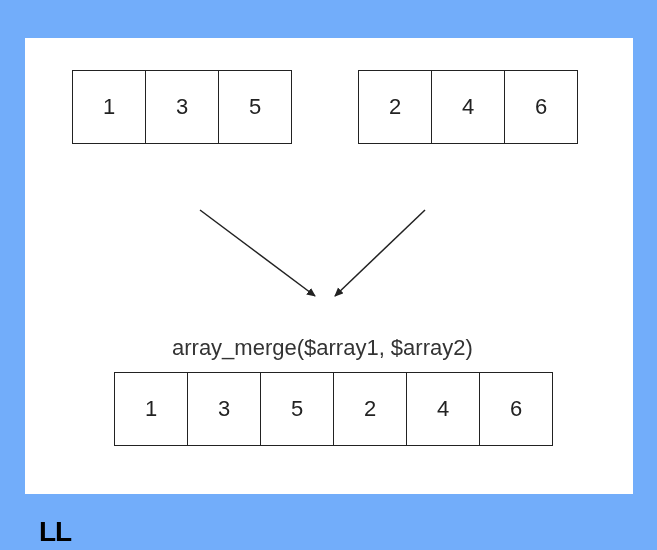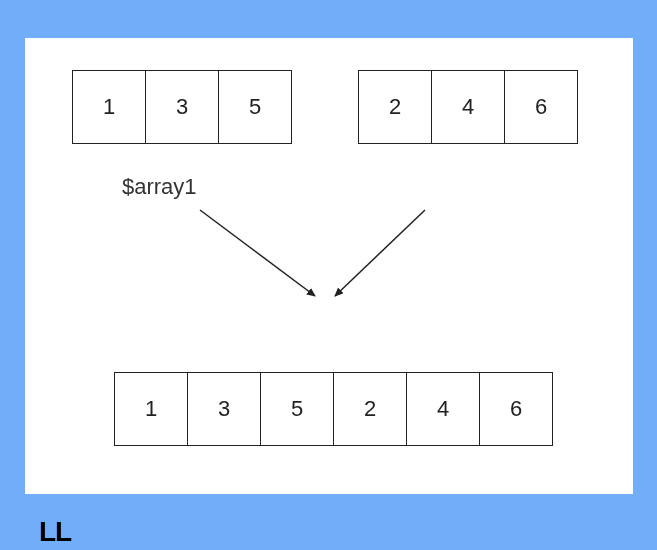--- a/index.html
+++ b/index.html
@@ -60,38 +60,38 @@
 </head>
 <body>
 
 <div class="panel">
 
   <div class="array" style="left:47px; top:32px;">
     <div class="cell">1</div>
     <div class="cell">3</div>
     <div class="cell">5</div>
   </div>
-  <div class="label" style="left:97px; top:136px;">$array1</div>
 
   <div class="array" style="left:333px; top:32px;">
     <div class="cell">2</div>
     <div class="cell">4</div>
     <div class="cell">6</div>
   </div>
 
   <svg class="arrows" width="608" height="456">
     <defs>
       <marker id="ah" markerWidth="10" markerHeight="10" refX="8" refY="4" orient="auto" markerUnits="userSpaceOnUse">
         <path d="M0,0 L9,4 L0,8 Z" fill="#222"></path>
       </marker>
     </defs>
     <line x1="175" y1="172" x2="290" y2="258" stroke="#222" stroke-width="1.5" marker-end="url(#ah)"></line>
     <line x1="400" y1="172" x2="310" y2="258" stroke="#222" stroke-width="1.5" marker-end="url(#ah)"></line>
   </svg>
 
+  <div class="label" style="left:147px; top:297px;">array_merge($array1, $array2)</div>
 
   <div class="array" style="left:89px; top:334px;">
     <div class="cell">1</div>
     <div class="cell">3</div>
     <div class="cell">5</div>
     <div class="cell">2</div>
     <div class="cell">4</div>
     <div class="cell">6</div>
   </div>
 

